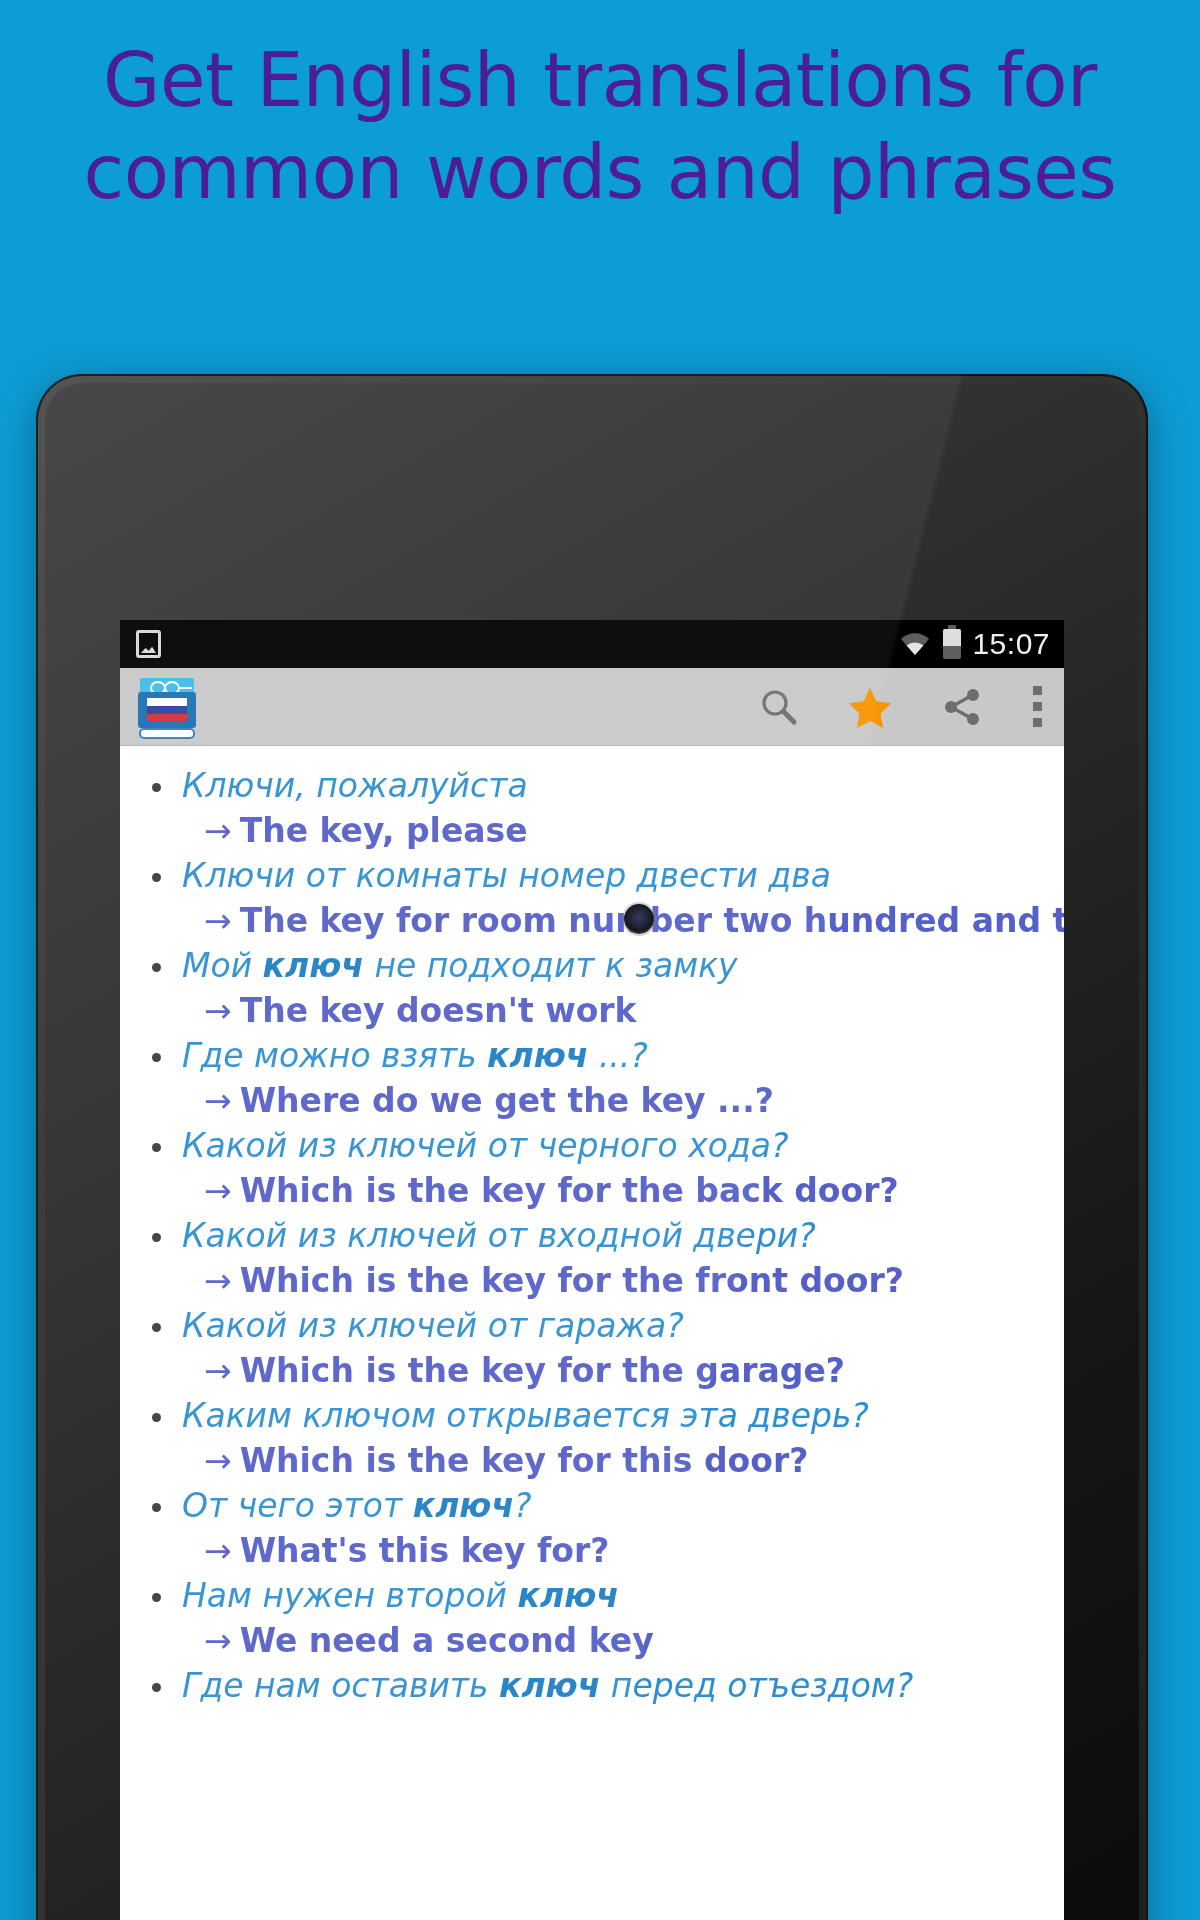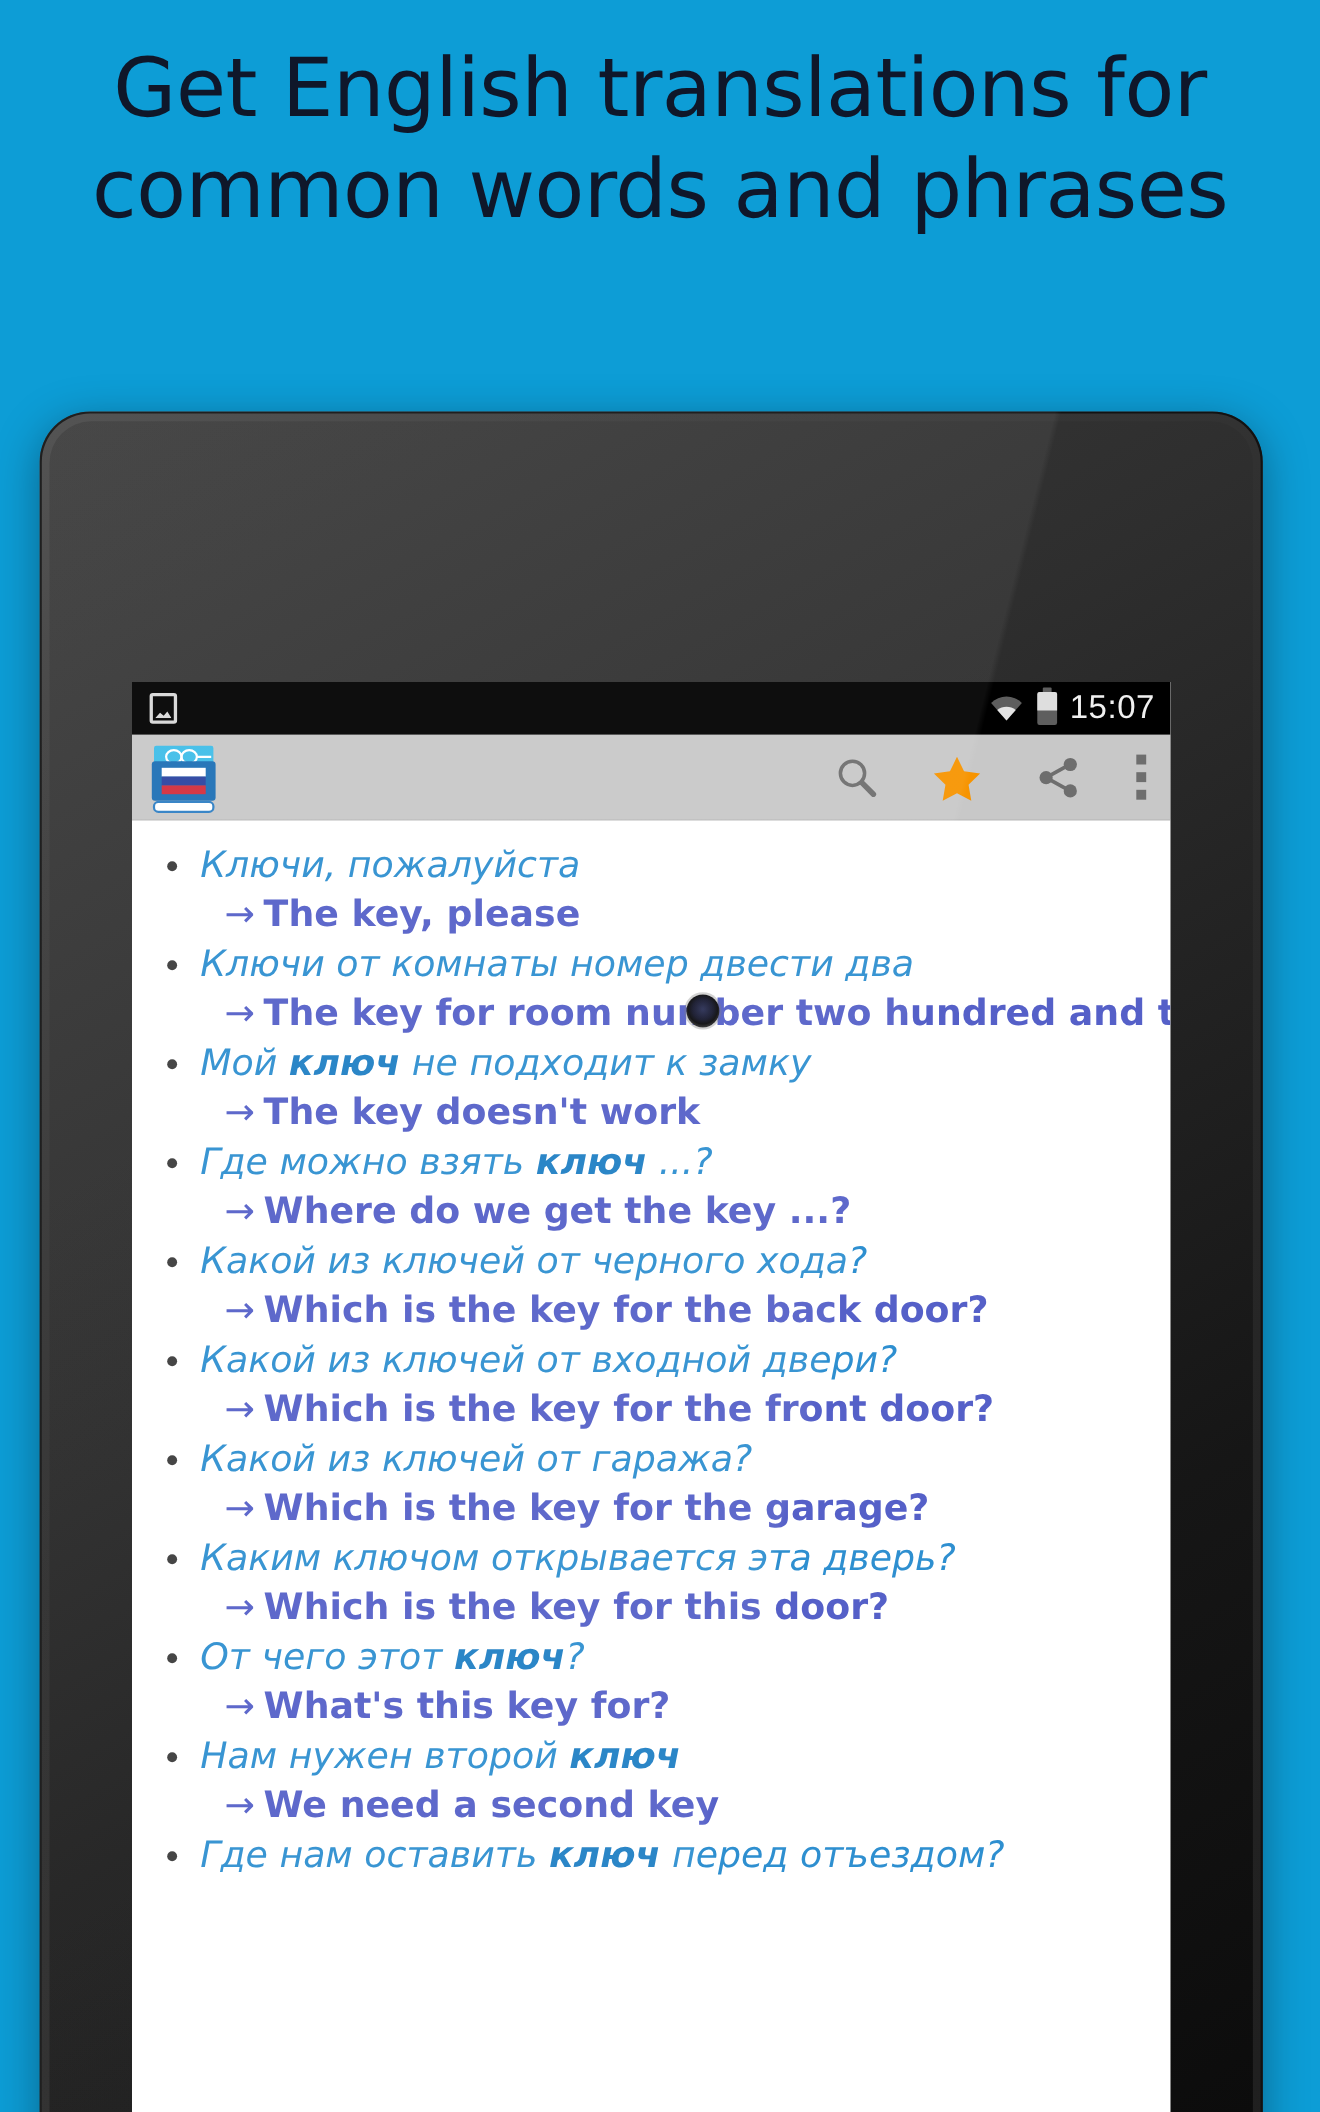--- a/index.html
+++ b/index.html
@@ -16,21 +16,21 @@
     position: relative;
   }
 
   
   .headline {
     position: absolute;
     top: 34px;
     left: 0;
     width: 1200px;
     text-align: center;
-    color: #0f172a;
+    color: #4c1d95;
     font-family: "DejaVu Sans", sans-serif;
     font-size: 74px;
     line-height: 92px;
     font-weight: 400;
     letter-spacing: -0.5px;
     white-space: pre-line;
   }
 
   
   .device {

